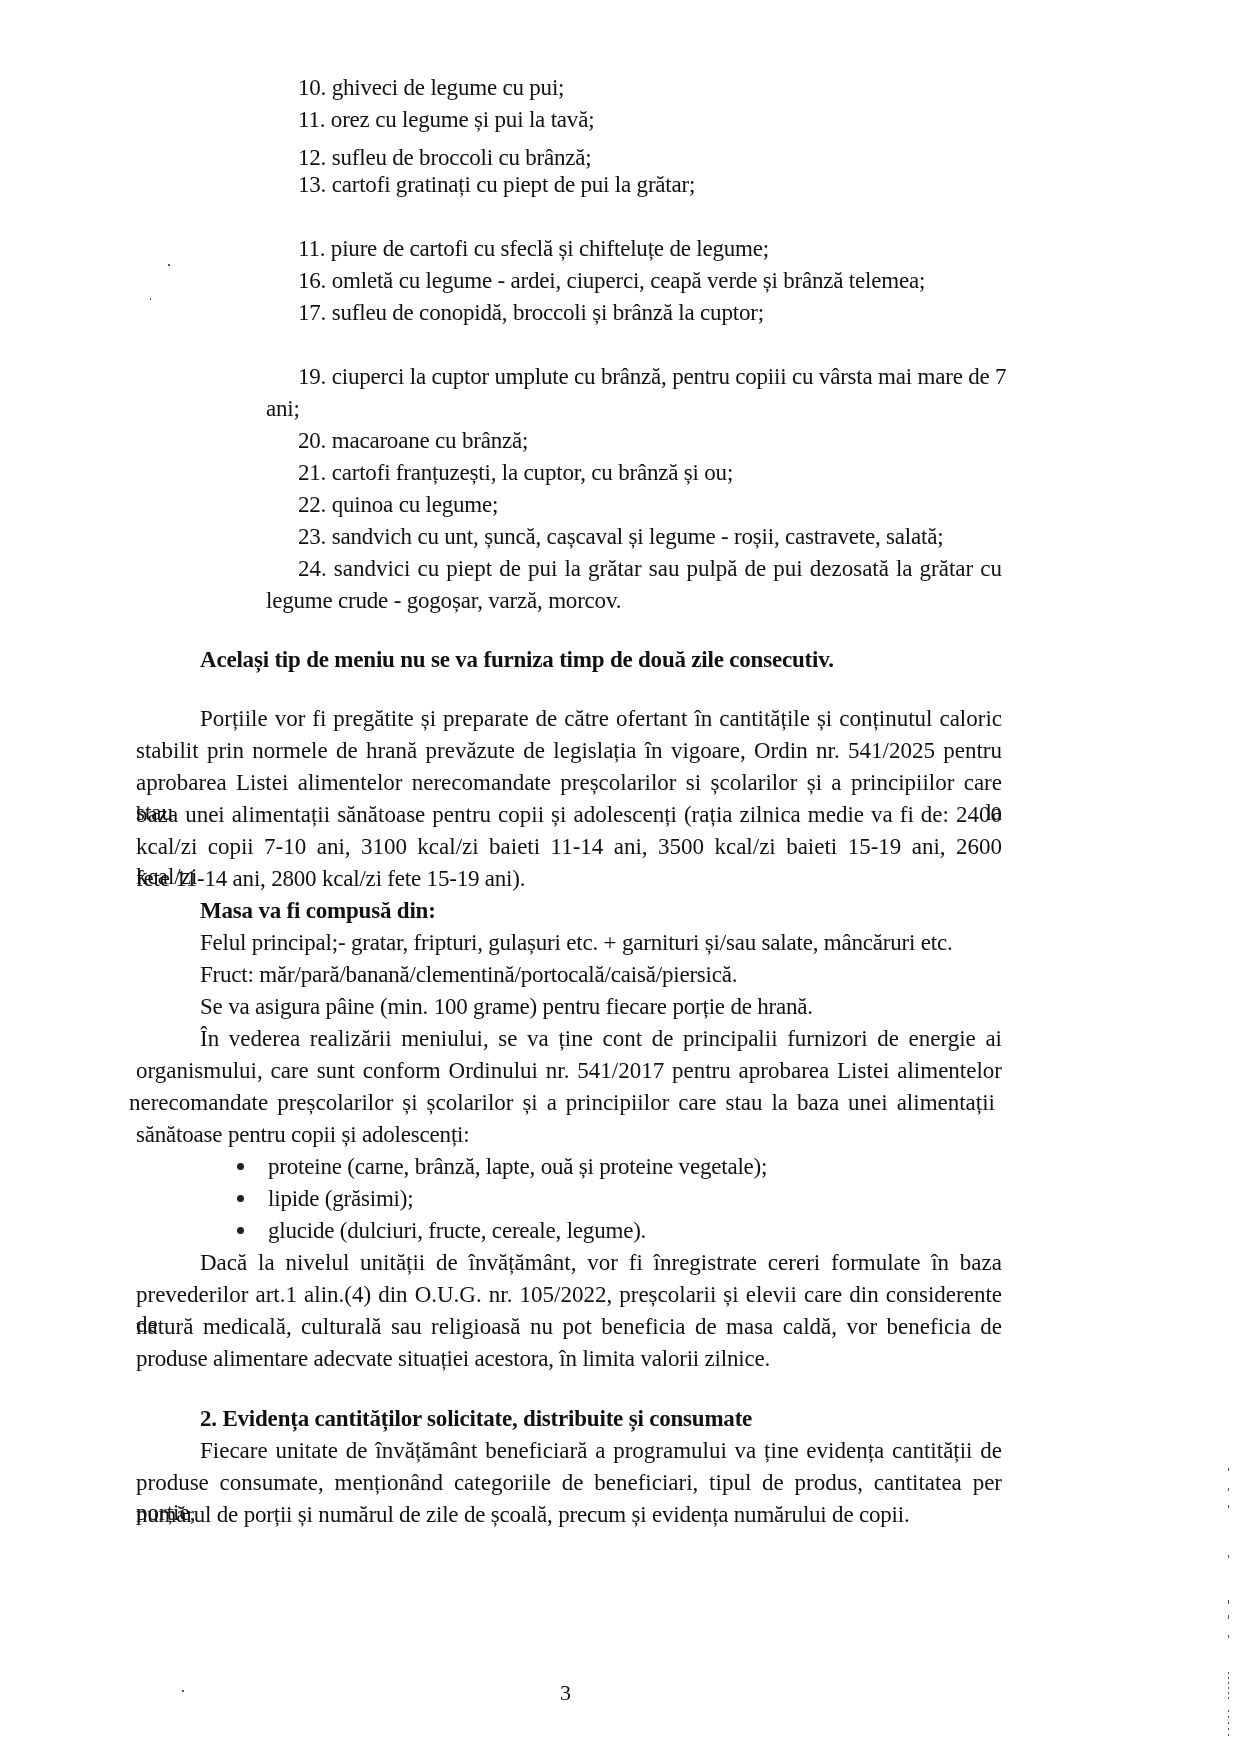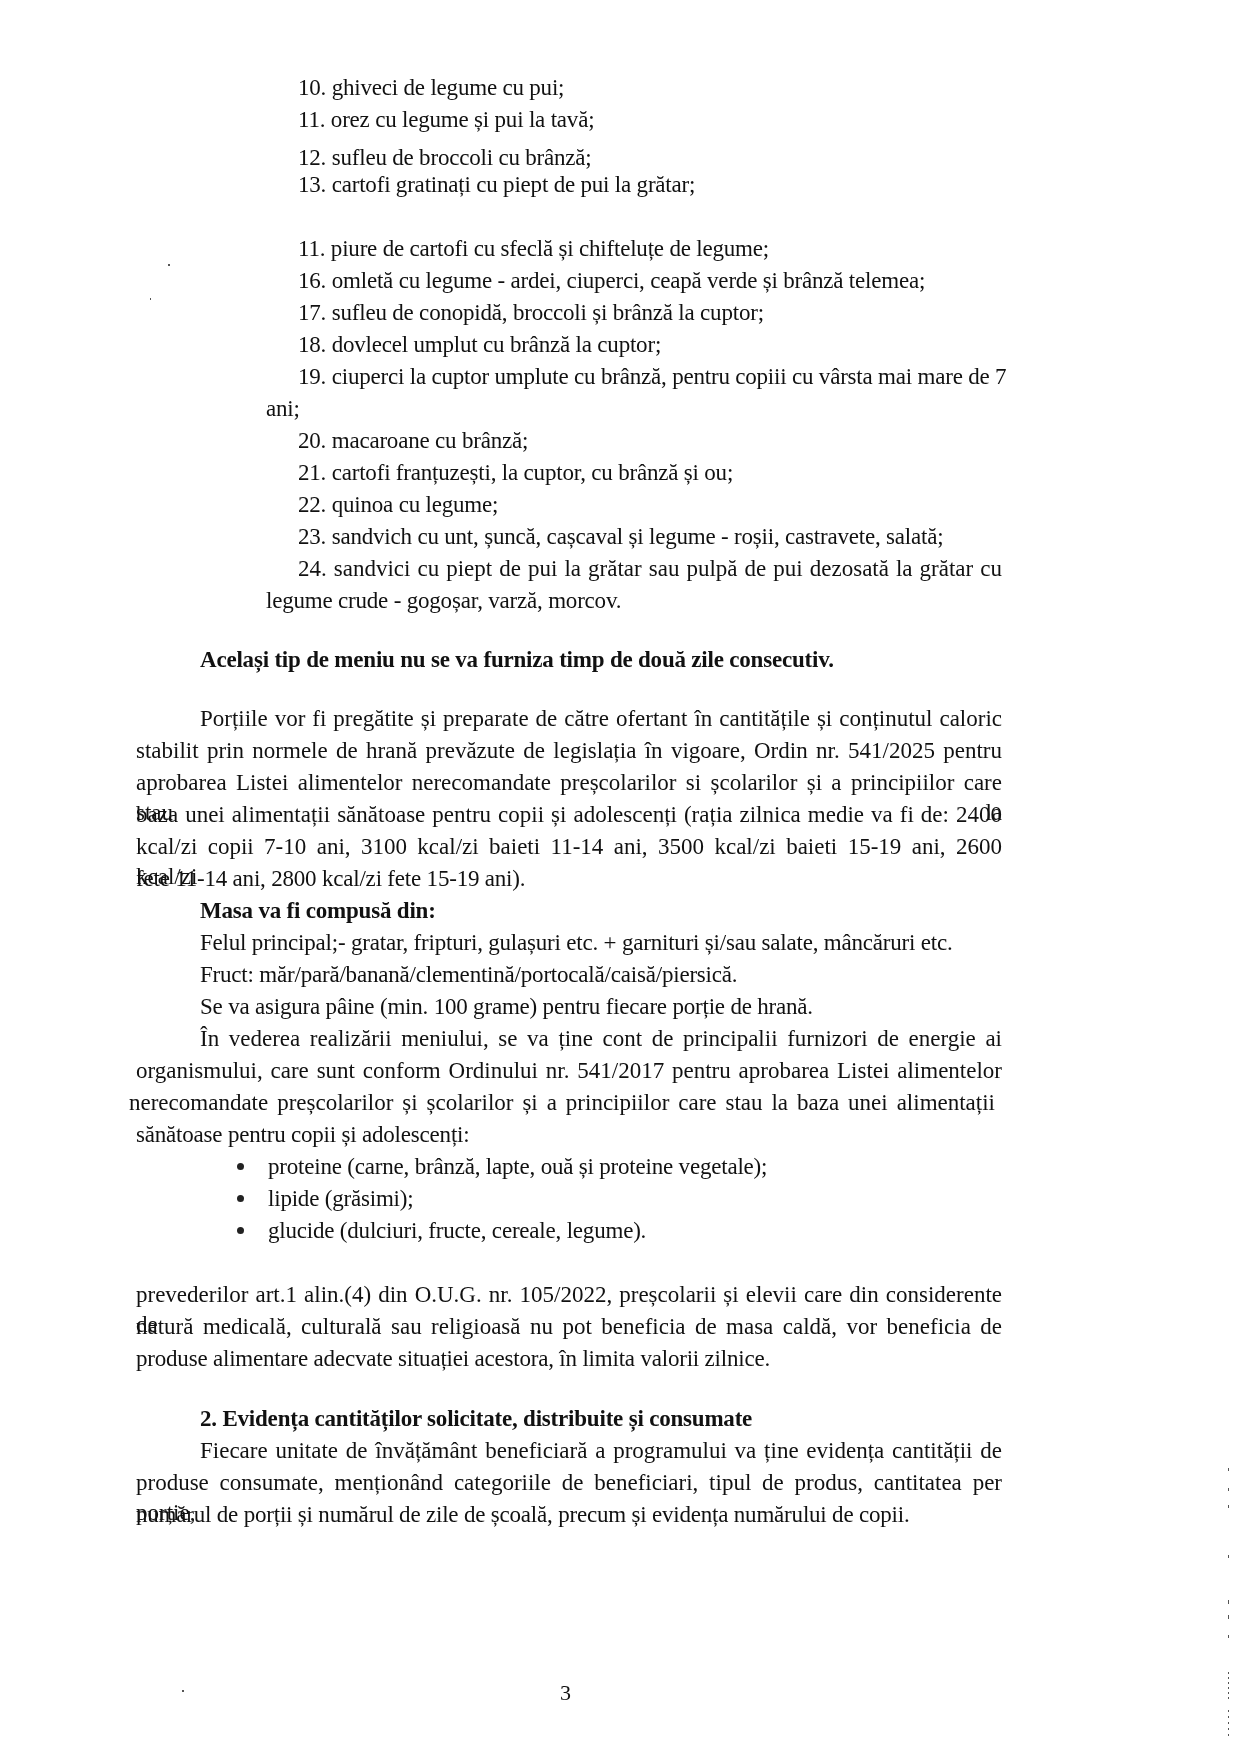--- a/index.html
+++ b/index.html
@@ -59,21 +59,20 @@
 
 <div class="page">
 
   <div class="line" style="left:298px; top:73px;">10. ghiveci de legume cu pui;</div>
   <div class="line" style="left:298px; top:105px;">11. orez cu legume și pui la tavă;</div>
   <div class="line" style="left:298px; top:137px;margin-top:6px;">12. sufleu de broccoli cu brânză;</div>
   <div class="line" style="left:298px; top:170px;">13. cartofi gratinați cu piept de pui la grătar;</div>
   <div class="line" style="left:298px; top:234px;">11. piure de cartofi cu sfeclă și chifteluțe de legume;</div>
   <div class="line" style="left:298px; top:266px;">16. omletă cu legume - ardei, ciuperci, ceapă verde și brânză telemea;</div>
   <div class="line" style="left:298px; top:298px;">17. sufleu de conopidă, broccoli și brânză la cuptor;</div>
-  <div class="line" style="left:298px; top:330px;">18. dovlecel umplut cu brânză la cuptor;</div>
   <div class="line" style="left:298px; top:362px;">19. ciuperci la cuptor umplute cu brânză, pentru copiii cu vârsta mai mare de 7</div>
   <div class="line" style="left:266px; top:394px;">ani;</div>
   <div class="line" style="left:298px; top:426px;">20. macaroane cu brânză;</div>
   <div class="line" style="left:298px; top:458px;">21. cartofi franțuzești, la cuptor, cu brânză și ou;</div>
   <div class="line" style="left:298px; top:490px;">22. quinoa cu legume;</div>
   <div class="line" style="left:298px; top:522px;">23. sandvich cu unt, șuncă, cașcaval și legume - roșii, castravete, salată;</div>
   <div class="just" style="left:298px; top:554px; width:704px;">24. sandvici cu piept de pui la grătar sau pulpă de pui dezosată la grătar cu</div>
   <div class="line" style="left:266px; top:586px;">legume crude - gogoșar, varză, morcov.</div>
 
   <div class="line bold" style="left:200px; top:645px;">Același tip de meniu nu se va furniza timp de două zile consecutiv.</div>
@@ -95,20 +94,21 @@
   <div class="just" style="left:129px; top:1088px; width:866px;">nerecomandate preșcolarilor și școlarilor și a principiilor care stau la baza unei alimentații</div>
   <div class="line" style="left:136px; top:1120px;">sănătoase pentru copii și adolescenți:</div>
 
   <div class="bullet-dot" style="left:237px; top:1163px;"></div>
   <div class="line" style="left:268px; top:1152px;">proteine (carne, brânză, lapte, ouă și proteine vegetale);</div>
   <div class="bullet-dot" style="left:237px; top:1195px;"></div>
   <div class="line" style="left:268px; top:1184px;">lipide (grăsimi);</div>
   <div class="bullet-dot" style="left:237px; top:1227px;"></div>
   <div class="line" style="left:268px; top:1216px;">glucide (dulciuri, fructe, cereale, legume).</div>
 
+  <div class="just" style="left:200px; top:1248px; width:802px;">Dacă la nivelul unității de învățământ, vor fi înregistrate cereri formulate în baza</div>
   <div class="just" style="left:136px; top:1280px; width:866px;">prevederilor art.1 alin.(4) din O.U.G. nr. 105/2022, preșcolarii și elevii care din considerente de</div>
   <div class="just" style="left:136px; top:1312px; width:866px;">natură medicală, culturală sau religioasă nu pot beneficia de masa caldă, vor beneficia de</div>
   <div class="line" style="left:136px; top:1344px;">produse alimentare adecvate situației acestora, în limita valorii zilnice.</div>
 
   <div class="line bold" style="left:200px; top:1404px;">2. Evidența cantităților solicitate, distribuite și consumate</div>
   <div class="just" style="left:200px; top:1436px; width:802px;">Fiecare unitate de învățământ beneficiară a programului va ține evidența cantității de</div>
   <div class="just" style="left:136px; top:1468px; width:866px;">produse consumate, menționând categoriile de beneficiari, tipul de produs, cantitatea per porție,</div>
   <div class="line" style="left:136px; top:1500px;">numărul de porții și numărul de zile de școală, precum și evidența numărului de copii.</div>
 
   <div class="page-num" style="left:560px; top:1680px;">3</div>

